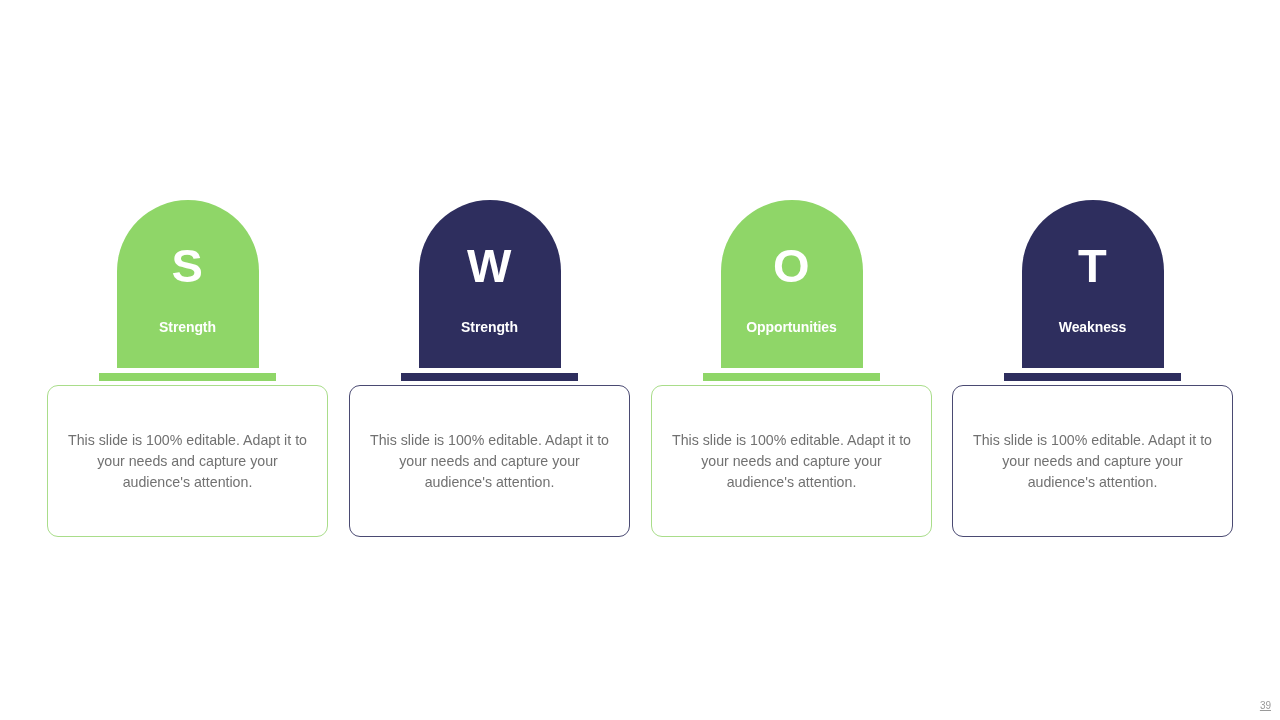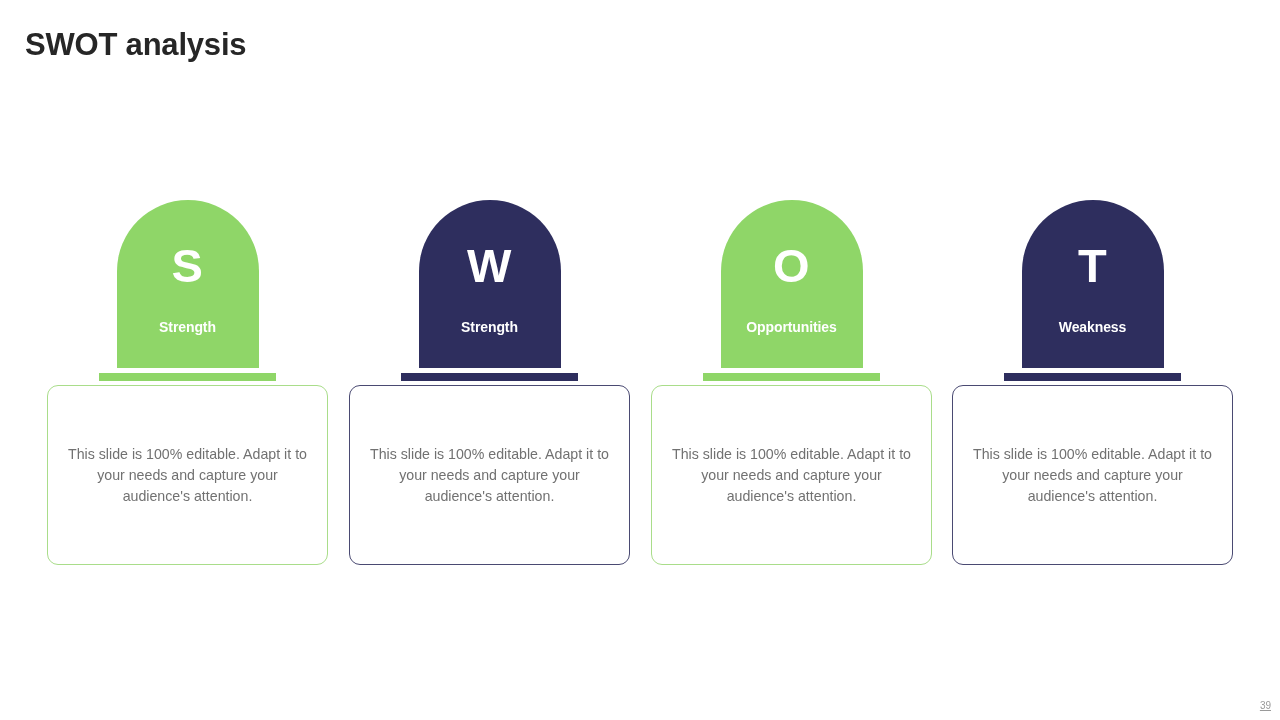--- a/index.html
+++ b/index.html
@@ -80,21 +80,21 @@
     margin:5px auto 0 auto;
     width:177px;
     height:8px;
   }
 
   
   .body-box {
     position:relative;
     margin-top:4px;
     width:281px;
-    height:180px;
+    height:152px;
     border:1px solid #cccccc;
     border-radius:11px;
     background:#ffffff;
     display:flex;
     align-items:center;
     justify-content:center;
     padding:4px 16px;
   }
   .body-text {
     font-size:14.2px;
@@ -110,21 +110,20 @@
     font-size:10px;
     color:#9a9a9a;
     line-height:12px;
   }
 </style>
 </head>
 <body>
 
 <div id="slide" style="background: rgb(255, 255, 255);">
 
-  <div id="page-title" style="color: rgb(38, 38, 38);">SWOT analysis</div>
 
   <div class="swot-column" data-col="0">
     <div class="arch-wrap">
       <div class="arch" style="background: rgb(143, 214, 104);">
         <div class="arch-letter">S</div>
         <div class="arch-label">Strength</div>
       </div>
     </div>
     <div class="arch-bar" style="background: rgb(143, 214, 104);"></div>
     <div class="body-box" style="border-color: rgb(169, 221, 138);">

